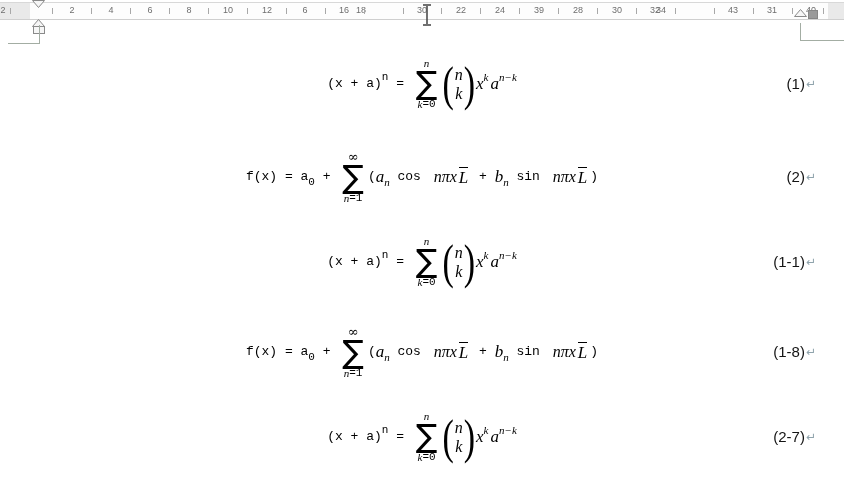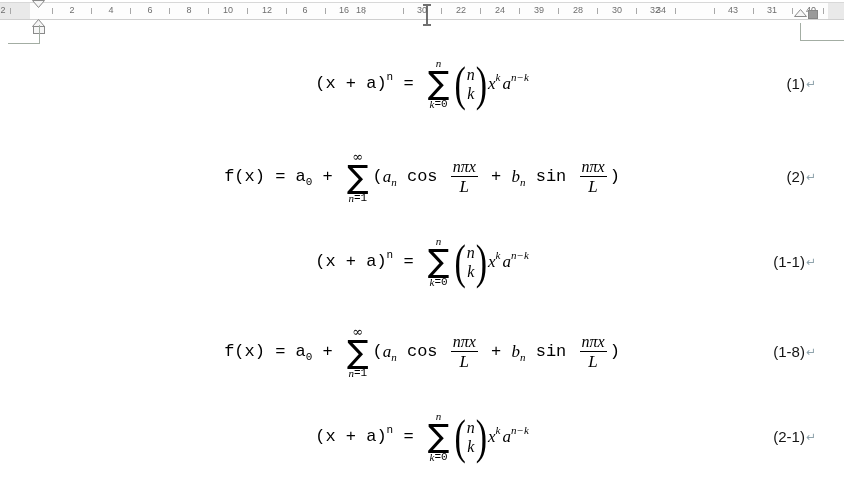--- a/index.html
+++ b/index.html
@@ -32,41 +32,41 @@
   
   .ibeam{position:absolute;left:422px;top:4px;width:10px;height:22px;opacity:.8;}
   .ibeam .stem{position:absolute;left:4px;top:1px;width:2px;height:20px;background:#4d4d4d;}
   .ibeam .bar{position:absolute;left:1px;width:8px;height:2px;background:#4d4d4d;}
   .ibeam .bar.t{top:0;} .ibeam .bar.b{bottom:0;}
 
   
   .eq-row{position:absolute;left:0;width:844px;height:72px;
     display:flex;align-items:center;justify-content:center;}
   .eq{display:inline-flex;align-items:center;white-space:pre;color:#000;}
-  .rm{font-family:"Liberation Mono","DejaVu Sans Mono",monospace;font-size:17px;font-style:normal;}
+  .rm{font-family:"Liberation Mono","DejaVu Sans Mono",monospace;font-size:13px;font-style:normal;}
   .it{font-family:"Liberation Serif","DejaVu Serif",serif;font-style:italic;font-size:17px;}
   .sup{font-size:11px;position:relative;top:-7px;}
   .sub{font-size:11px;position:relative;top:5px;}
 
   .sum{display:inline-flex;flex-direction:column;align-items:center;margin:0 4px;line-height:1;}
   .sum .top{font-size:11px;margin-bottom:-1px;line-height:1;}
   .sum .sig{font-size:32px;line-height:.95;font-family:"DejaVu Sans",sans-serif;font-style:normal;}
   .sum .bot{font-size:11px;margin-top:0;line-height:1;display:inline-flex;}
   .sum .bot .it{font-size:11px;}
   .sum .bot .rm{font-size:11px;}
   .sum .top.inf{font-size:13px;font-family:"DejaVu Serif",serif;font-style:normal;}
 
   .binom{display:inline-flex;align-items:center;margin:0 1px;}
   .bigp{font-family:"Liberation Serif",serif;font-size:34px;font-style:normal;
     display:inline-block;transform:scaleY(1.45);line-height:1;}
   .bcol{display:inline-flex;flex-direction:column;align-items:center;
     line-height:1.2;margin:0 1px;}
   .bcol .it{font-size:16px;}
 
-  .frac{display:inline-flex;flex-direction:column;align-items:center;margin:0 3px;line-height:1.15;}
+  .frac{display:inline-flex;flex-direction:row;align-items:center;margin:0 3px;line-height:1.15;}
   .frac .num{font-size:16px;padding:0 2px;}
   .frac .den{font-size:17px;border-top:1px solid #000;align-self:stretch;text-align:center;}
 
   .xa{margin-left:2px;}
 
   .eq-num{position:absolute;right:28px;top:50%;transform:translateY(-54%);
     display:flex;align-items:center;font-size:15px;color:#141414;}
   .pmark{color:#8fa3ac;font-size:12px;margin-left:1px;
     font-family:"DejaVu Sans",sans-serif;}
 </style>
@@ -182,16 +182,16 @@
       <span>(1-8)</span>
       <span class="pmark">↵</span>
     </span>
 </div>
 
 <div class="eq-row" style="top:401px">
   <span class="eq">
     <span class="rm">(x + a)</span><span class="rm sup">n</span><span class="rm"> = </span><span class="sum"><span class="top it">n</span><span class="sig">∑</span><span class="bot"><span class="it">k</span><span class="rm">=0</span></span></span><span class="binom"><span class="bigp">(</span><span class="bcol"><span class="it">n</span><span class="it">k</span></span><span class="bigp">)</span></span><span class="it">x</span><span class="it sup">k</span><span class="it xa">a</span><span class="it sup">n−k</span>
   </span>
   <span class="eq-num">
-      <span>(2-1)</span>
+      <span>(2-7)</span>
       <span class="pmark">↵</span>
     </span>
 </div>
 
 </body></html>

